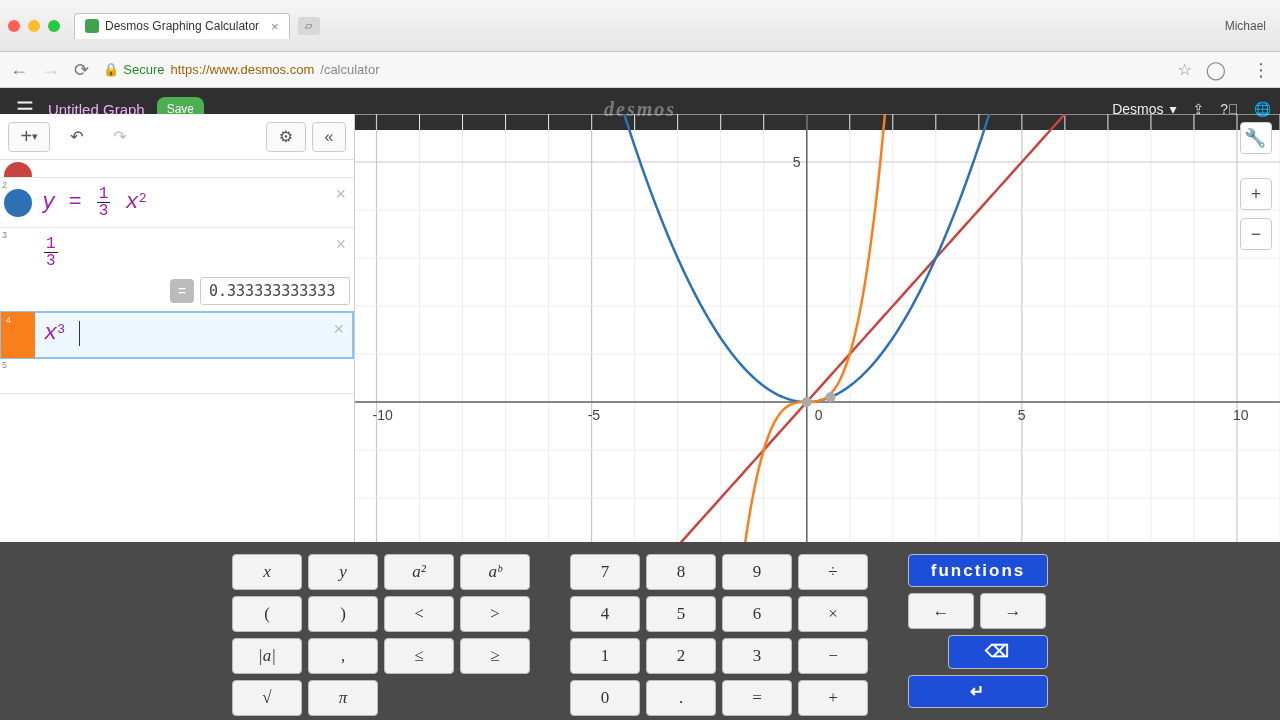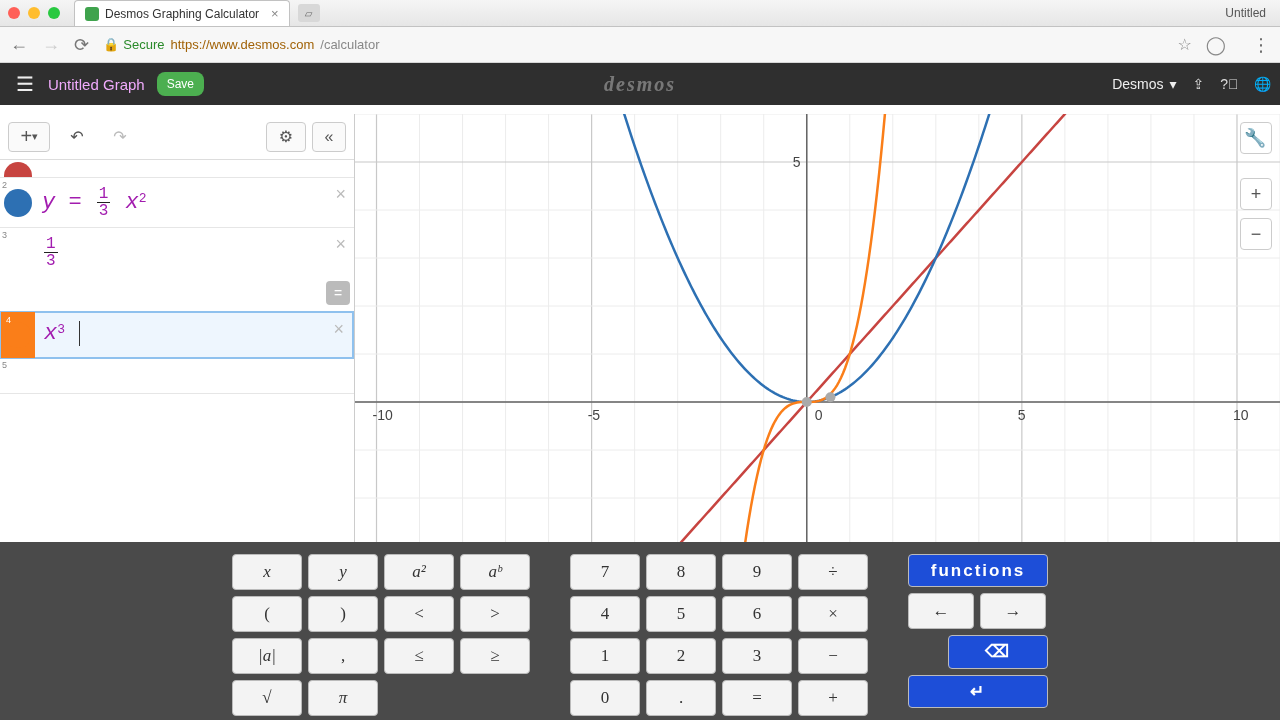--- a/index.html
+++ b/index.html
@@ -1,19 +1,19 @@
 <!DOCTYPE html>
 <html><head>
 <meta charset="utf-8">
 <style>
   * { box-sizing: border-box; margin: 0; padding: 0; }
   body { font-family: Arial, Helvetica, sans-serif; width: 1280px; height: 720px; overflow: hidden; background: #fff; position: relative; }
 
   
-  .chrome { height: 27px; background: linear-gradient(#f5f5f5,#e6e6e6); display: flex; align-items: center; padding: 0 8px; border-bottom: 1px solid #c2c2c2; }
+  .chrome { height: 52px; background: linear-gradient(#f5f5f5,#e6e6e6); display: flex; align-items: center; padding: 0 8px; border-bottom: 1px solid #c2c2c2; }
   .traffic { display: flex; gap: 8px; margin-right: 14px; }
   .traffic span { width: 12px; height: 12px; border-radius: 50%; display: inline-block; }
   .tl-r{background:#ff5f57;} .tl-y{background:#ffbd2e;} .tl-g{background:#28c940;}
   .tab { height: 26px; background: #fff; border: 1px solid #c2c2c2; border-bottom: none; border-radius: 4px 4px 0 0; display: flex; align-items: center; padding: 0 10px; font-size: 12px; color: #333; gap: 6px; }
   .tab .favicon { width: 14px; height: 14px; background: #3fa34d; border-radius: 3px; }
   .tab .tab-close { font-size: 13px; color: #888; margin-left: 6px; }
   .newtab { width: 22px; height: 18px; margin-left: 8px; background: #d8d8d8; border-radius: 3px; display:flex;align-items:center;justify-content:center;font-size:10px;color:#666; }
   .user { margin-left: auto; font-size: 12px; color: #555; padding: 2px 6px; }
 
   .addr { height: 36px; background: #f7f7f7; border-bottom: 1px solid #d6d6d6; display: flex; align-items: center; padding: 0 10px; gap: 14px; }
@@ -93,21 +93,21 @@
     <span class="tl-r"></span>
     <span class="tl-y"></span>
     <span class="tl-g"></span>
   </div>
   <div class="tab">
     <span class="favicon"></span>
     <span>Desmos Graphing Calculator</span>
     <span class="tab-close">×</span>
   </div>
   <div class="newtab">▱</div>
-  <div class="user">Untitled</div>
+  <div class="user">Michael</div>
 </div>
 
 <div class="addr">
   <span class="navbtn">←</span>
   <span class="navbtn" style="color:#ccc">→</span>
   <span class="navbtn">⟳</span>
   <div class="url">
     <span class="secure">🔒 <span>Secure</span></span>
     <span style="color:#a16207">https://www.desmos.com</span>
       <span style="color:#888">/calculator</span>
@@ -163,20 +163,21 @@
       <div class="row" style="padding-bottom:42px;">
         <span class="rn">3</span>
         <span class="xx">×</span>
         <span class="math"><span class="frac">
               <span class="n">1</span>
               <span class="bar"></span>
               <span class="d">3</span>
             </span></span>
         <div class="evalbar">
           <span class="eq">=</span>
+          <span class="val">0.333333333333</span>
         </div>
       </div>
 
       <div class="row sel">
         <div class="rn-tab">
             <span class="swatch sw-orange" style="position:static;transform:none;width:26px;height:26px;"></span>
           </div>
         <span class="rn" style="color:#fff;left:4px;">4</span>
         <span class="xx">×</span>
         <span class="math">x<sup>3</sup><span style="border-right:1px solid #333;margin-left:1px;">&nbsp;</span></span>

